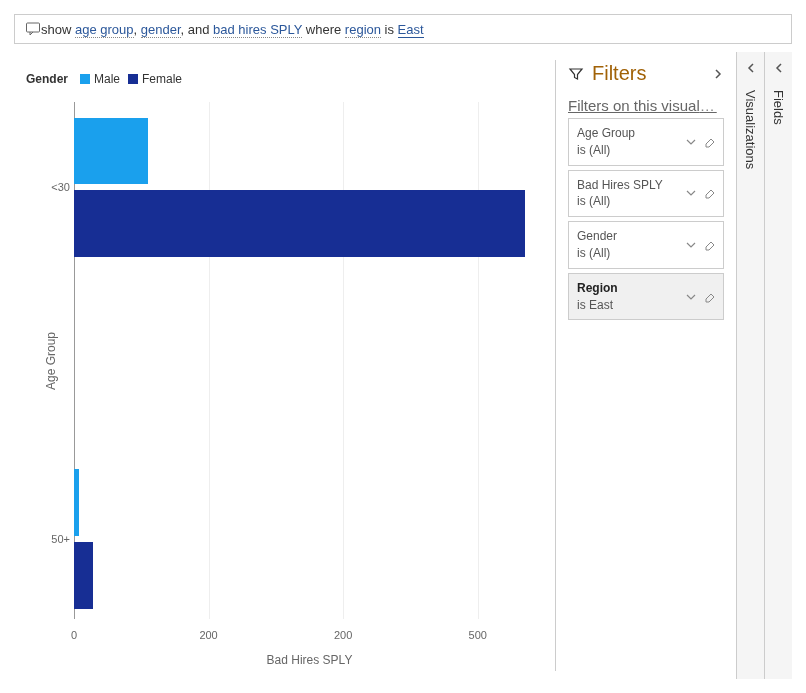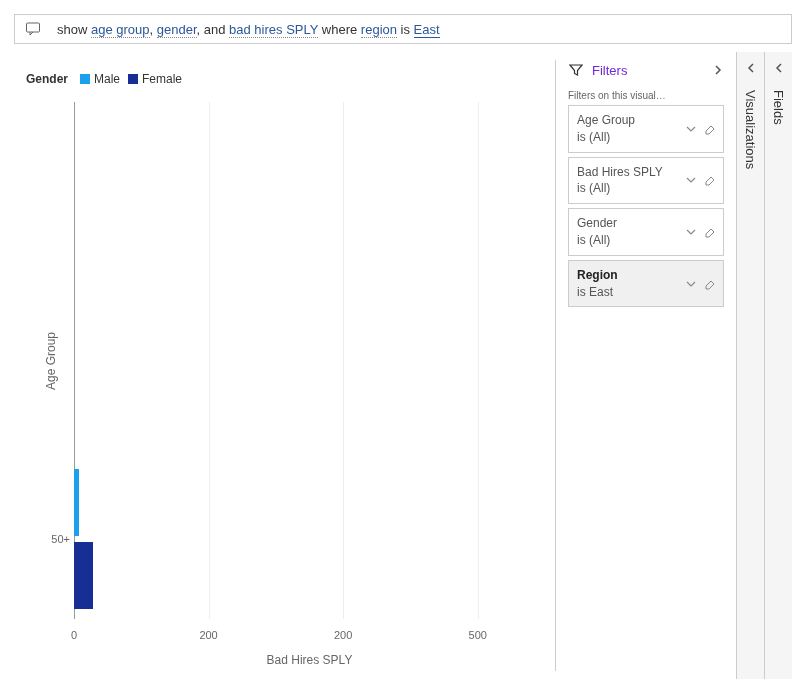--- a/index.html
+++ b/index.html
@@ -2,21 +2,21 @@
 <html><head>
   <meta charset="utf-8">
   <style>
     * { box-sizing: border-box; margin: 0; padding: 0; font-family: "Segoe UI", sans-serif; }
     body { width: 806px; height: 693px; background: #fff; overflow: hidden; position: relative; }
 
     
     .query-bar {
       position: absolute; top: 14px; left: 14px; right: 14px;
       border: 1px solid #ccc; padding: 6px 10px;
-      display: flex; align-items: center; gap: 16px;
+      display: flex; align-items: center; gap: 0;
       font-size: 13px; color: #333;
     }
     .query-icon { width: 16px; height: 16px; flex-shrink: 0; }
     .query-text { flex: 1; white-space: nowrap; }
     .underline-dotted { border-bottom: 1px dotted #888; color: #2b579a; }
     .underline-solid { border-bottom: 1px solid #2b579a; color: #2b579a; }
 
     
     .main { position: absolute; top: 52px; left: 14px; right: 14px; bottom: 14px; display: flex; }
 
@@ -48,28 +48,28 @@
     .bar { position: absolute; height: 48%; }
     .bar-male { top: 0; background: #1aa0ed; }
     .bar-female { bottom: 0; background: #172e94; }
 
     
     .divider { width: 1px; background: #ccc; margin: 8px 0; }
 
     
     .filters-panel { width: 180px; padding: 10px 12px; }
     .filters-header { display: flex; align-items: center; gap: 8px; margin-bottom: 12px; }
-    .filters-title { font-size: 13px; color: #6d28d9; flex: 1; }
+    .filters-title { font-size: 20px; color: #a16207; flex: 1; }
     .chevron-right { width: 12px; height: 12px; }
     .search-box {
       border: 1px solid #999; border-radius: 3px; padding: 6px 8px;
       display: flex; align-items: center; gap: 6px; margin-bottom: 16px;
     }
     .search-input { border: none; outline: none; font-size: 13px; flex: 1; color: #666; background: transparent; }
-    .section-label { font-size: 10px; color: #666; display: flex; align-items: center; margin-bottom: 4px; }
+    .section-label { font-size: 15px; color: #666; display: flex; align-items: center; margin-bottom: 4px; text-decoration: underline; }
     .dots { letter-spacing: 2px; color: #888; }
     .filter-card {
       border: 1px solid #ccc; padding: 6px 8px; margin-bottom: 4px;
       background: #fff; font-size: 12px; color: #555; display: flex; align-items: center;
     }
     .filter-card.active { background: #f0f0f0; }
     .filter-card.active .filter-field { font-weight: 600; color: #222; }
     .filter-text { flex: 1; line-height: 1.4; }
     .filter-icons { display: flex; gap: 6px; align-items: center; }
     .small-icon { width: 12px; height: 12px; stroke: #888; fill: none; }
@@ -118,20 +118,25 @@
 
         <div class="axis-y-zero"></div>
         <div class="gridline" style="left:28.57%"></div>
         <div class="gridline" style="left:57.14%"></div>
         <div class="gridline" style="left:85.71%"></div>
         <span class="x-tick" style="left:0%">0</span>
         <span class="x-tick" style="left:28.57%">200</span>
         <span class="x-tick" style="left:57.14%">200</span>
         <span class="x-tick" style="left:85.71%">500</span>
 
+        <div class="cat-group" style="top:3%; height:27%">
+          <div class="cat-label">&lt;30</div>
+          <div class="bar bar-male" style="width:15.71%"></div>
+          <div class="bar bar-female" style="width:95.71%"></div>
+        </div>
 
 
         <div class="cat-group" style="top:71%; height:27%">
           <div class="cat-label">50+</div>
           <div class="bar bar-male" style="width:1.14%"></div>
           <div class="bar bar-female" style="width:4.00%"></div>
         </div>
       </div>
     </div>
   </div>

